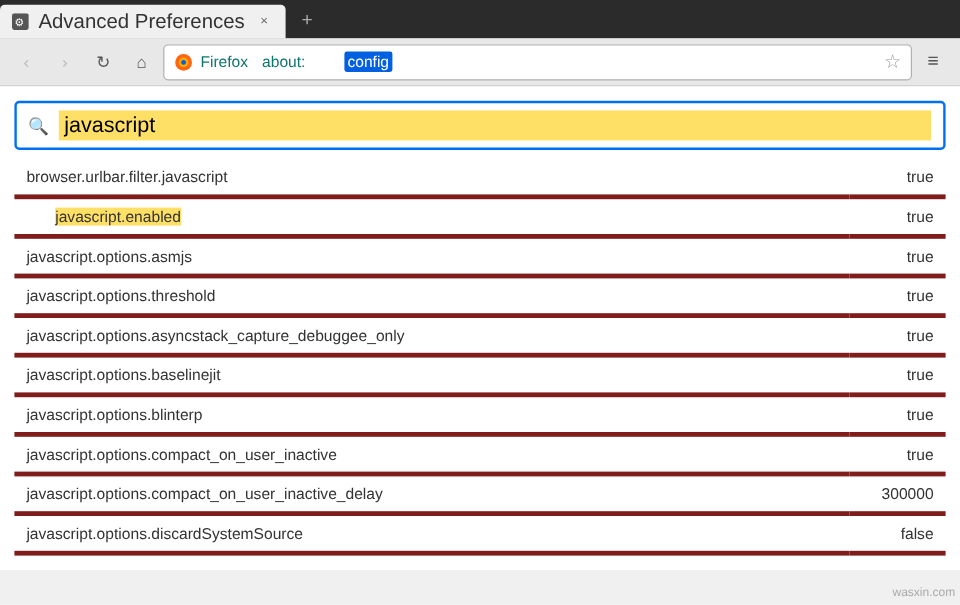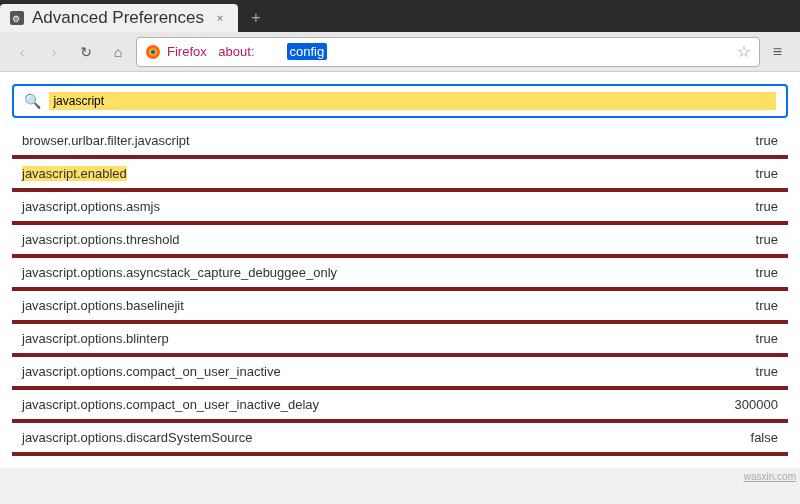--- a/index.html
+++ b/index.html
@@ -108,21 +108,21 @@
       justify-content: center;
     }
     .address-text {
       display: flex;
       align-items: center;
       gap: 2px;
       flex: 1;
       font-size: 13px;
     }
     .address-domain {
-      color: #be185d;
+      color: #0f766e;
     }
     .address-highlight {
       background: #0060df;
       color: white;
       padding: 1px 3px;
       border-radius: 2px;
       margin-left: 30px;
     }
     .star-btn {
       color: #999;
@@ -160,21 +160,21 @@
       background: white;
     }
     .search-icon-wrap {
       color: #555;
       font-size: 14px;
     }
     .search-input {
       flex: 1;
       border: none;
       outline: none;
-      font-size: 12px;
+      font-size: 18px;
       background: #ffe066;
       padding: 2px 4px;
     }
 
     
     .pref-table {
       width: 100%;
       border-collapse: collapse;
     }
     .pref-table tr {
@@ -186,30 +186,30 @@
       color: #333;
     }
     .pref-table td.value-col {
       text-align: right;
       color: #333;
       width: 80px;
     }
     .pref-name-highlight {
       background: #ffe066;
       display: inline;
+      margin-left: 24px;
     }
 
     
     .watermark {
       position: fixed;
-      bottom: 22px;
+      bottom: 4px;
       right: 4px;
       font-size: 10px;
       color: #aaa;
-      text-decoration: underline;
     }
   </style>
 </head>
 <body>
 
 <div class="title-bar">
   <div class="tab-area">
     <div class="tab">
       <span class="tab-favicon">
         <svg width="14" height="14" viewBox="0 0 14 14">

